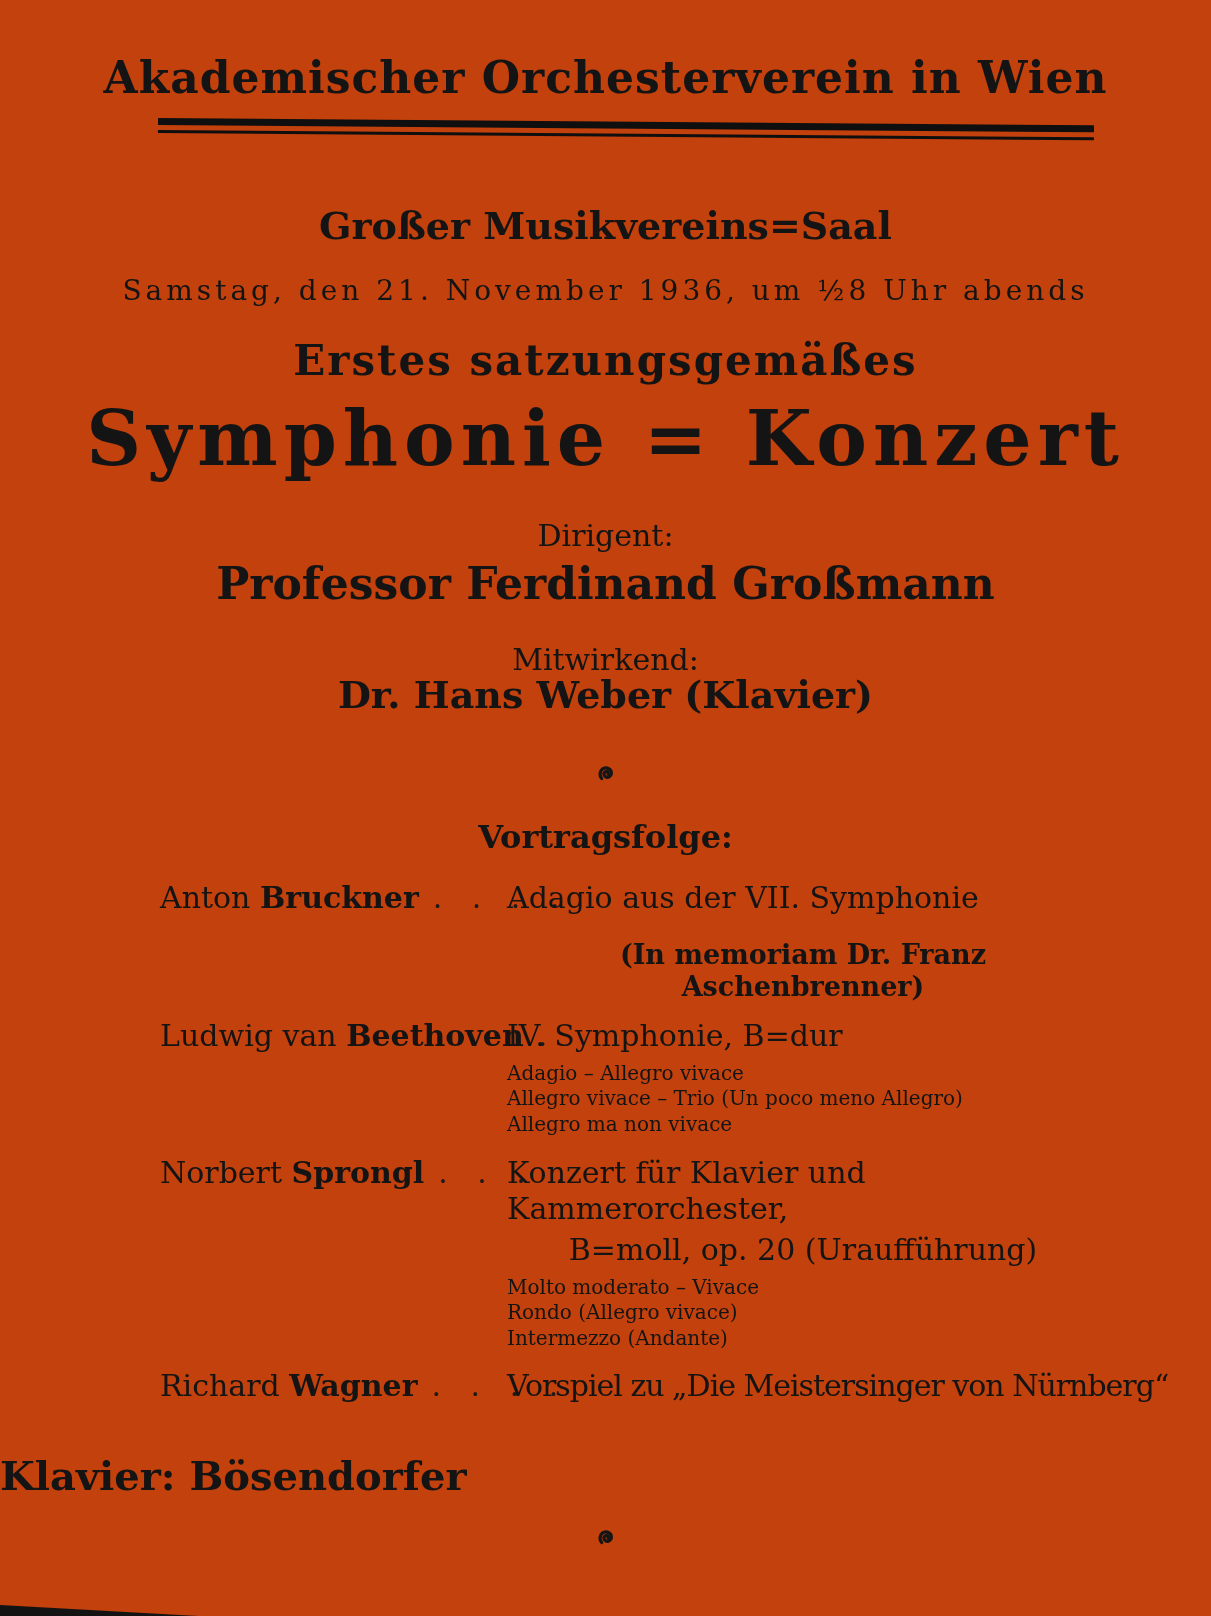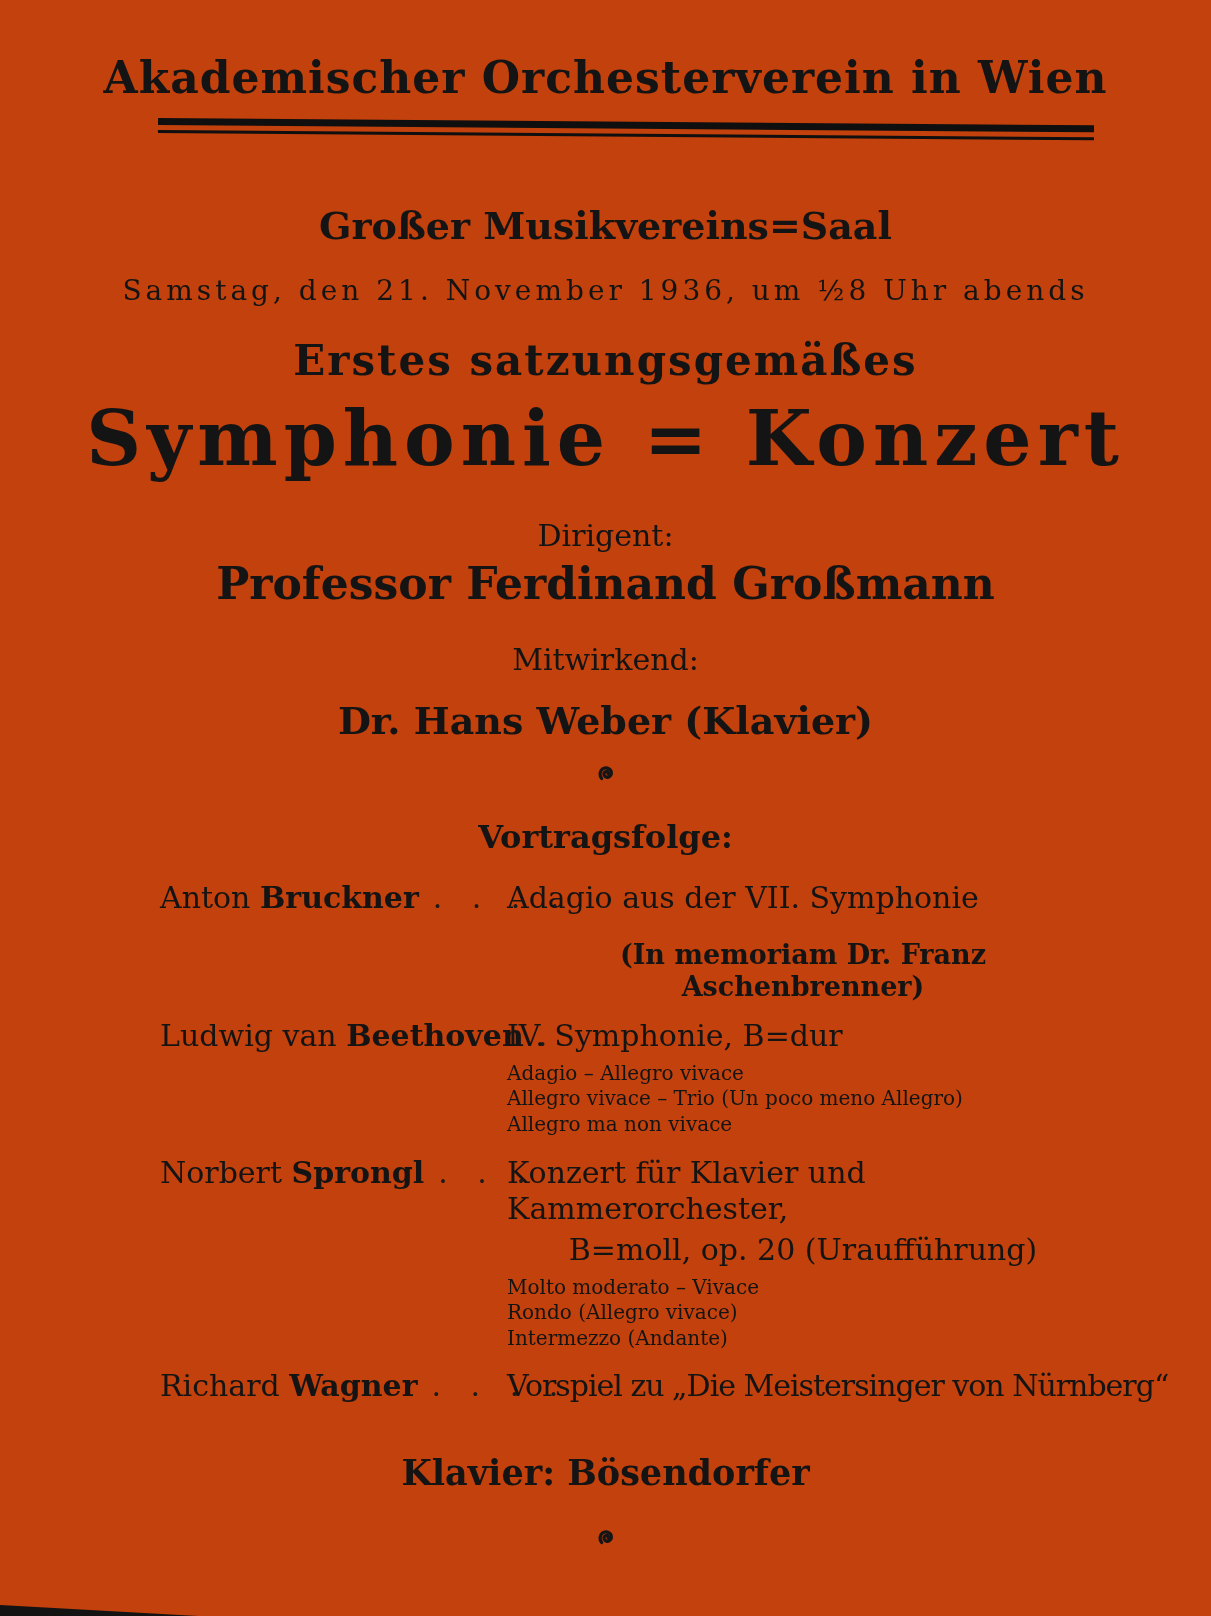--- a/index.html
+++ b/index.html
@@ -48,21 +48,21 @@
   }
   .conductor-name {
     position: absolute; top: 558px; left: 0; width: 100%;
     text-align: center; font-size: 44px; font-weight: bold;
   }
   .participants-label {
     position: absolute; top: 642px; left: 0; width: 100%;
     text-align: center; font-size: 30px;
   }
   .participant-name {
-    position: absolute; top: 698px; left: 0; width: 100%;
+    position: absolute; top: 672px; left: 0; width: 100%;
     text-align: center; font-size: 38px; font-weight: bold;
   }
   .ornament-1 { position: absolute; top: 760px; left: 0; width: 100%; text-align: center; }
   .ornament-2 { position: absolute; top: 1524px; left: 0; width: 100%; text-align: center; }
   .ornament-1 svg, .ornament-2 svg { width: 26px; height: 26px; }
 
   .program-heading {
     position: absolute; top: 818px; left: 0; width: 100%;
     text-align: center; font-size: 32px; font-weight: bold;
   }
@@ -80,21 +80,21 @@
   .work { line-height: 1.2; }
   .work.tight { letter-spacing: -1px; white-space: nowrap; }
   .work2 { text-align: center; line-height: 1.2; margin-top: 5px; }
   .memorial-note { text-align: center; font-size: 27px; margin-top: 23px; font-weight: bold; }
   .movements { margin-top: 7px; font-size: 20px; line-height: 1.28; }
   .solo-credit { text-align: right; font-size: 32px; margin-top: 9px; padding-right: 30px; }
   .solo-credit .solo-name { font-weight: bold; }
 
   .piano-note {
     position: absolute; top: 1452px; left: 0; width: 100%;
-    text-align: center; font-size: 35px; font-weight: bold;
+    text-align: left; font-size: 40px; font-weight: bold;
   }
 
   .scan-artifact-corner {
     position: absolute; bottom: 0; left: 0;
     width: 0; height: 0;
     border-bottom: 11px solid #131313;
     border-right: 198px solid transparent;
   }
 </style>
 </head>

